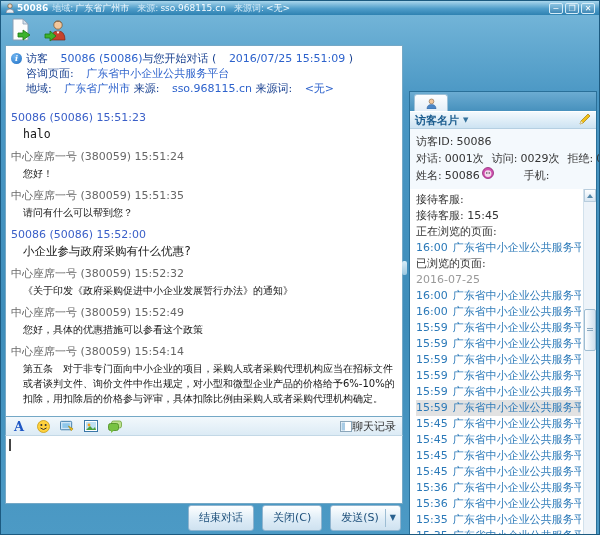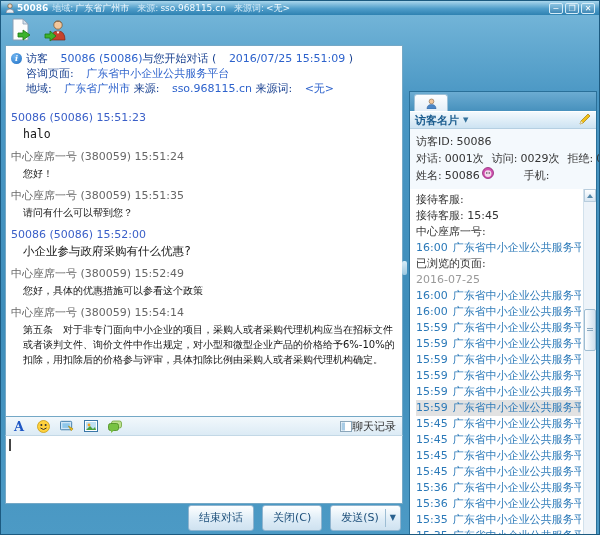--- a/index.html
+++ b/index.html
@@ -175,20 +175,24 @@
           </div>
           <div class="msg agent">
             <div class="msg-head">中心座席一号 (380059) 15:51:35</div>
             <div class="msg-text">请问有什么可以帮到您？</div>
           </div>
           <div class="msg visitor">
             <div class="msg-head">50086 (50086) 15:52:00</div>
             <div class="msg-text">小企业参与政府采购有什么优惠?</div>
           </div>
           <div class="msg agent">
+            <div class="msg-head">中心座席一号 (380059) 15:52:32</div>
+            <div class="msg-text">《关于印发《政府采购促进中小企业发展暂行办法》的通知》</div>
+          </div>
+          <div class="msg agent">
             <div class="msg-head">中心座席一号 (380059) 15:52:49</div>
             <div class="msg-text">您好，具体的优惠措施可以参看这个政策</div>
           </div>
           <div class="msg agent">
             <div class="msg-head">中心座席一号 (380059) 15:54:14</div>
             <div class="msg-text">第五条　对于非专门面向中小企业的项目，采购人或者采购代理机构应当在招标文件或者谈判文件、询价文件中作出规定，对小型和微型企业产品的价格给予6%-10%的扣除，用扣除后的价格参与评审，具体扣除比例由采购人或者采购代理机构确定。</div>
           </div>
         </div>
     </div>
 
@@ -301,21 +305,21 @@
         <span class="phone-part">手机:</span>
         <span></span>
       </div>
     </div>
 
 
     <div class="trail-body">
       <div class="trail-inner">
         <div class="trail-lbl">接待客服:</div>
         <div class="trail-lbl"><span>接待客服: </span><span>15:45</span></div>
-        <div class="trail-lbl">中心座席一号:</div>
+        <div class="trail-lbl">正在浏览的页面:</div>
         <div class="trail-row">
           <span class="trail-time">16:00</span><span>广东省中小企业公共服务平台</span>
         </div>
         <div class="trail-lbl">已浏览的页面:</div>
         <div class="trail-date">2016-07-25</div>
         <div>
             <div class="trail-row"><span class="trail-time">16:00</span><span>广东省中小企业公共服务平台</span></div>
             <div class="trail-row"><span class="trail-time">16:00</span><span>广东省中小企业公共服务平台</span></div>
             <div class="trail-row"><span class="trail-time">15:59</span><span>广东省中小企业公共服务平台</span></div>
             <div class="trail-row"><span class="trail-time">15:59</span><span>广东省中小企业公共服务平台</span></div>

